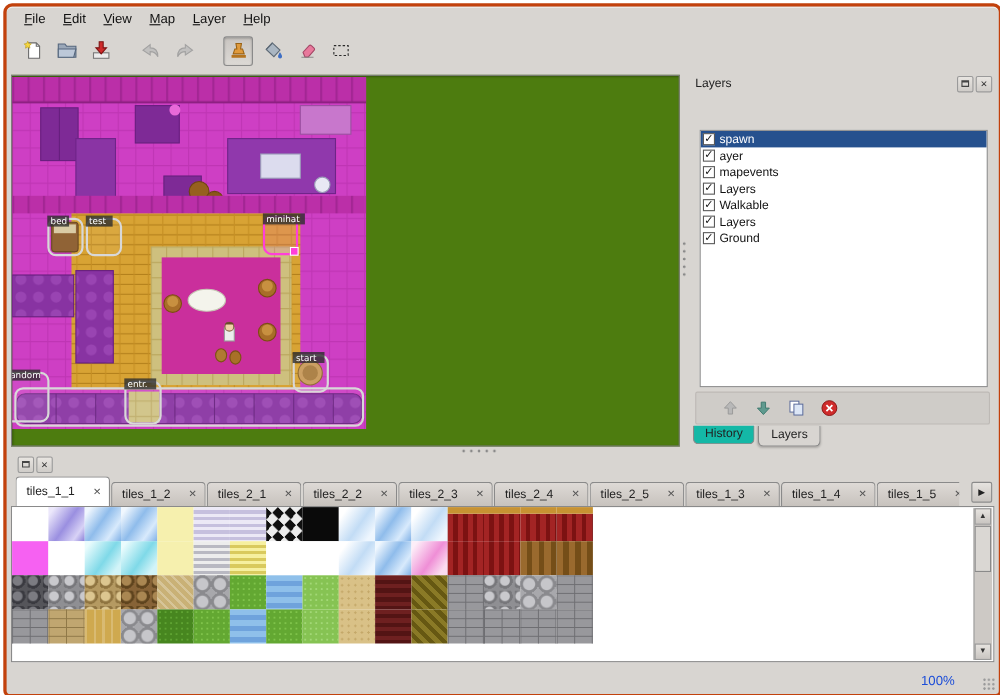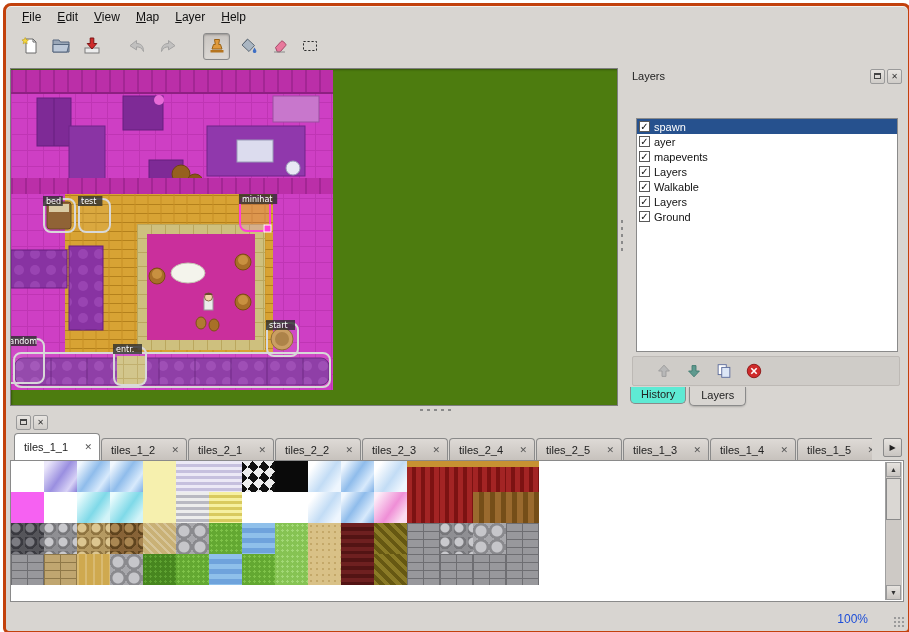--- a/index.html
+++ b/index.html
@@ -48,21 +48,21 @@
     border:1px solid #8a8a8a;overflow:hidden;}
   .layer-row{height:15px;display:flex;align-items:center;font-size:11px;color:#111;padding-left:2px;}
   .layer-row.sel{background:#26518e;color:#fff;}
   .checkbox{width:11px;height:11px;background:#fff;border:1px solid #5a5a5a;margin-right:4px;
     font-size:10px;line-height:10px;text-align:center;color:#111;box-sizing:border-box;}
   .layer-actions{position:absolute;left:4px;top:288px;width:268px;height:30px;background:#cfccc8;
     border:1px solid #bdb9b5;border-radius:2px;display:flex;align-items:center;gap:8px;padding-left:20px;box-sizing:border-box;}
   .la-btn{width:22px;height:22px;border:none;background:transparent;display:flex;align-items:center;justify-content:center;padding:0;}
   .la-btn svg{width:18px;height:18px;}
   .panel-tabs{position:absolute;left:2px;bottom:0;display:flex;align-items:flex-start;}
-  .ptab{font-size:11px;padding:1px 10px 3px;background:#5eead4;border:1px solid #8a8a8a;border-top:none;
+  .ptab{font-size:11px;padding:1px 10px 3px;background:#14b8a6;border:1px solid #8a8a8a;border-top:none;
     border-radius:0 0 5px 5px;margin-right:3px;color:#222;}
   .ptab.active{background:#d8d5d1;padding:2px 11px 4px;box-shadow:0 1px 2px rgba(0,0,0,.2);}
   
   .hsplit{position:absolute;left:0;top:400px;width:100%;height:8px;}
   .dots-h{position:absolute;left:412px;top:2px;width:34px;height:4px;
     background:radial-gradient(circle,#8a8a8a 1.2px,transparent 1.4px) 0 0/7px 4px;}
   
   .tilesets-panel{position:absolute;left:4px;top:408px;width:894px;height:190px;}
   .ts-tabbar{position:absolute;left:0;top:16px;height:30px;right:0;}
   .ts-tabs{position:absolute;left:4px;bottom:0;display:flex;align-items:flex-end;width:858px;overflow:hidden;}

